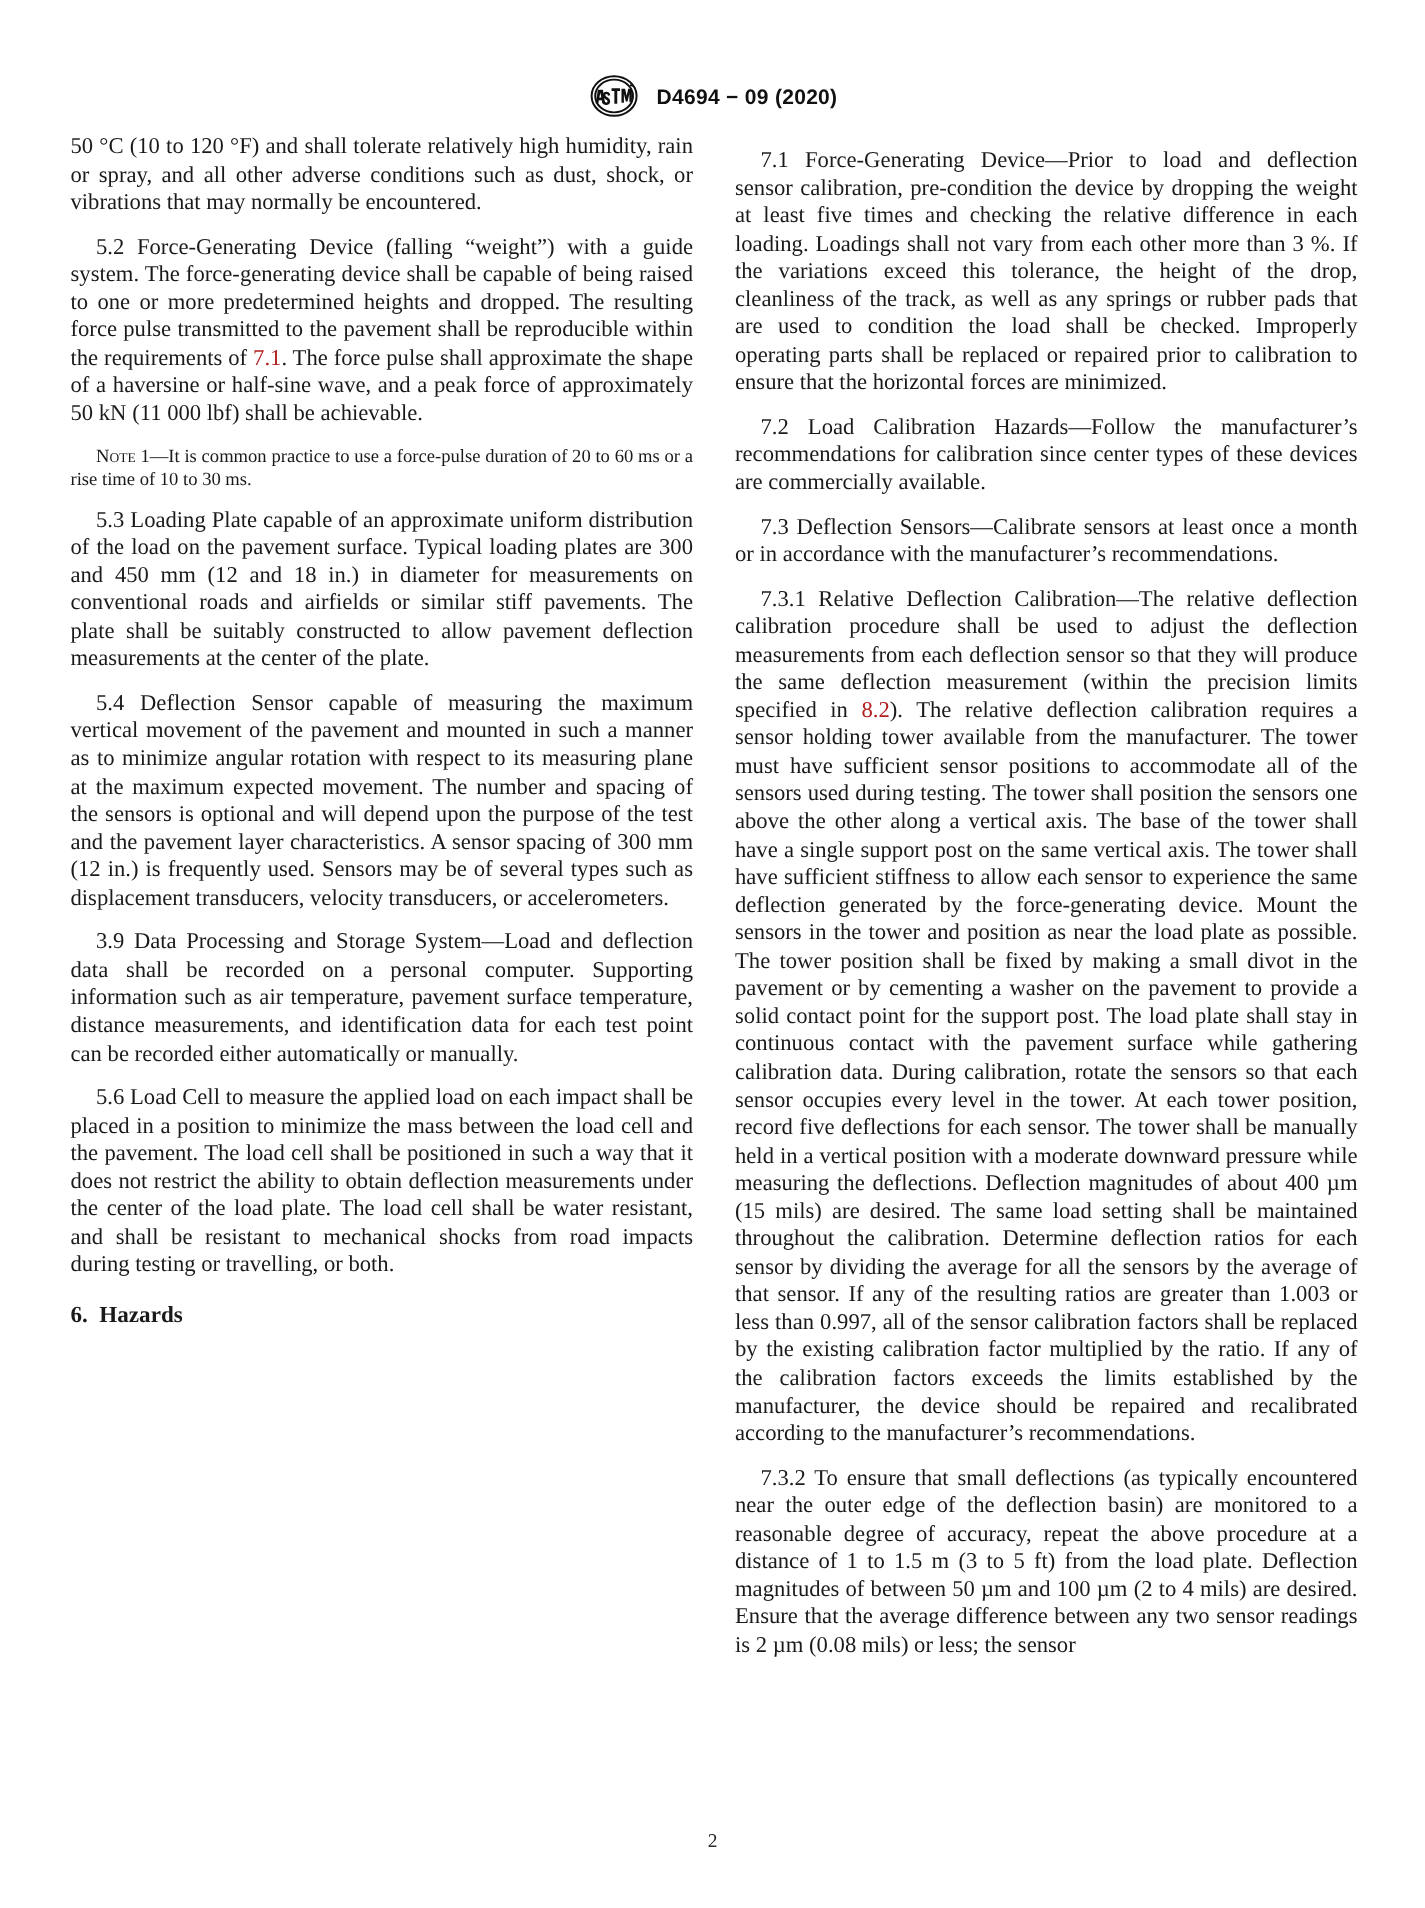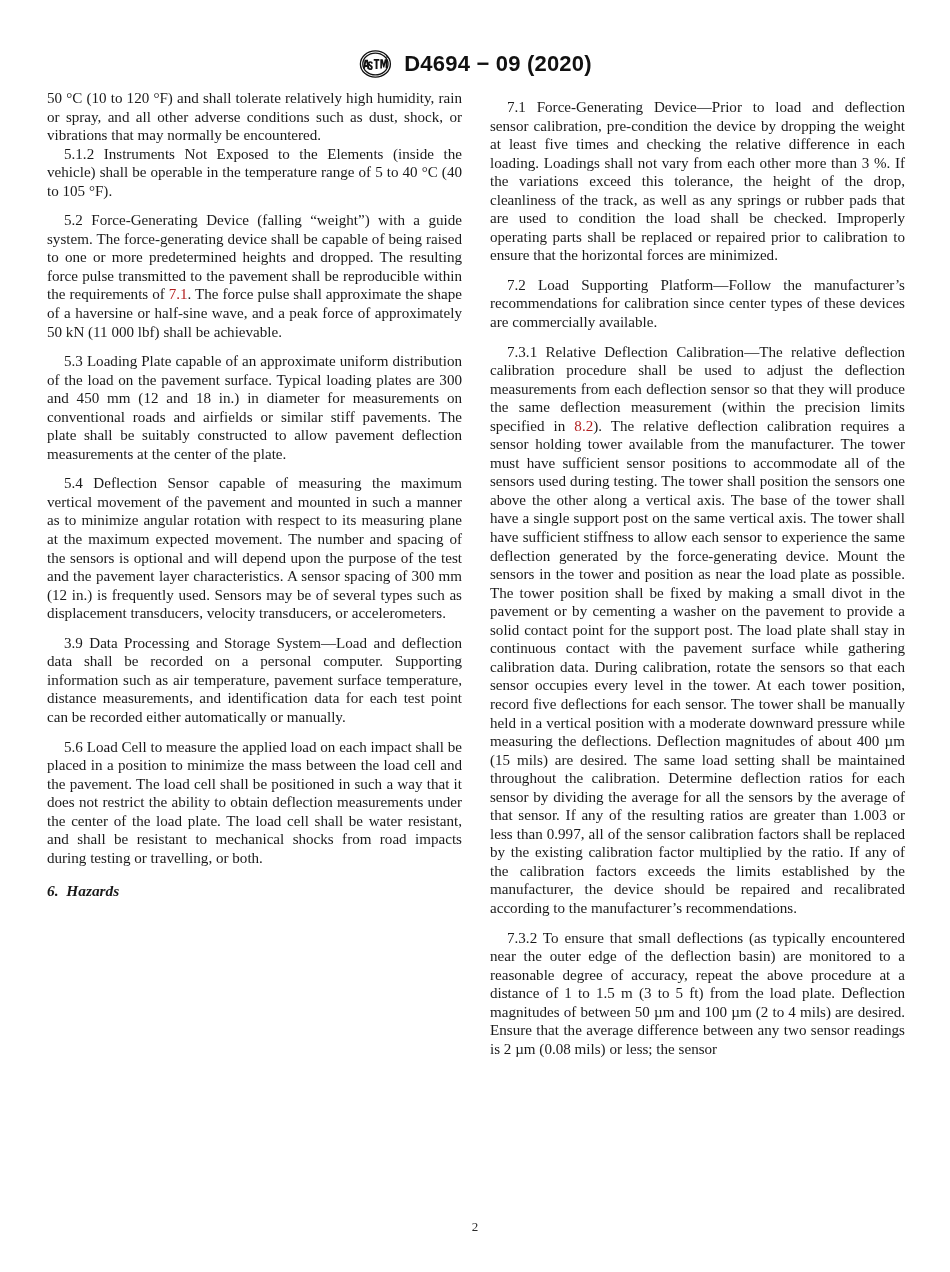--- a/index.html
+++ b/index.html
@@ -28,21 +28,21 @@
     justify-content: center;
     gap: 10px;
   }
   .astm-logo {
     display: block;
     width: 36px;
     height: 30px;
     flex: 0 0 auto;
   }
   .header-title {
-    font-size: 22px;
+    font-size: 14px;
     font-weight: bold;
     letter-spacing: 0.2px;
     color: #111;
     white-space: nowrap;
     font-family: "Liberation Sans", "DejaVu Sans", sans-serif;
   }
 
   
   .columns {
     position: absolute;
@@ -84,21 +84,20 @@
     margin: 0;
     font-size: 15.4px;
     line-height: 18.6px;
     font-weight: bold;
     font-family: "Liberation Serif", "DejaVu Serif", serif;
     text-align: left;
     white-space: pre;
   }
   h2.head-gap {
     margin-top: 15px;
-    font-style: italic;
   }
 
   p.note {
     margin: 0;
     margin-top: 12px;
     font-size: 12.4px;
     line-height: 14.6px;
     text-align: justify;
     text-indent: 17px;
   }
@@ -136,28 +135,28 @@
   </svg>
   <span class="header-title">D4694 − 09 (2020)</span>
 </div>
 
 <div class="columns">
 
   <div class="col">
 
     <p class="para">50 °C (10 to 120 °F) and shall tolerate relatively high humidity, rain or spray, and all other adverse conditions such as dust, shock, or vibrations that may normally be encountered.</p>
 
-    <p class="para indent">
-      <span>5.1.2 </span><span class="it">Instruments Not Exposed to the Elements</span><span> (inside the vehicle) shall be operable in the temperature range of 5 to 40 °C (40 to 105 °F).</span>
-    </p>
 
     <p class="para indent gap-before">
       <span>5.2 </span><span class="it">Force-Generating Device</span><span> (falling “weight”) with a guide system. The force-generating device shall be capable of being raised to one or more predetermined heights and dropped. The resulting force pulse transmitted to the pavement shall be reproducible within the requirements of </span><a class="lnk" href="#" style="text-decoration:none;">7.1</a><span>. The force pulse shall approximate the shape of a haversine or half-sine wave, and a peak force of approximately 50 kN (11 000 lbf) shall be achievable.</span>
     </p>
 
+    <p class="note">
+      <span class="smallcaps">Note</span><span> 1—It is common practice to use a force-pulse duration of 20 to 60 ms or a rise time of 10 to 30 ms.</span>
+    </p>
 
 
     <p class="para indent gap-before">
       <span>5.3 </span><span class="it">Loading Plate</span><span> capable of an approximate uniform distribution of the load on the pavement surface. Typical loading plates are 300 and 450 mm (12 and 18 in.) in diameter for measurements on conventional roads and airfields or similar stiff pavements. The plate shall be suitably constructed to allow pavement deflection measurements at the center of the plate.</span>
     </p>
 
     <p class="para indent gap-before">
       <span>5.4 </span><span class="it">Deflection Sensor</span><span> capable of measuring the maximum vertical movement of the pavement and mounted in such a manner as to minimize angular rotation with respect to its measuring plane at the maximum expected movement. The number and spacing of the sensors is optional and will depend upon the purpose of the test and the pavement layer characteristics. A sensor spacing of 300 mm (12 in.) is frequently used. Sensors may be of several types such as displacement transducers, velocity transducers, or accelerometers.</span>
     </p>
 
@@ -175,23 +174,26 @@
   </div>
 
   <div class="col">
 
 
     <p class="para indent gap-before-sm">
       <span>7.1 </span><span class="it">Force-Generating Device</span><span>—Prior to load and deflection sensor calibration, pre-condition the device by dropping the weight at least five times and checking the relative difference in each loading. Loadings shall not vary from each other more than 3 %. If the variations exceed this tolerance, the height of the drop, cleanliness of the track, as well as any springs or rubber pads that are used to condition the load shall be checked. Improperly operating parts shall be replaced or repaired prior to calibration to ensure that the horizontal forces are minimized.</span>
     </p>
 
     <p class="para indent gap-before">
-      <span>7.2 </span><span class="it">Load Supporting Platform</span><span>—Follow the manufacturer’s recommendations for calibration since center types of these devices are commercially available.</span>
-    </p>
-
+      <span>7.2 </span><span class="it">Load Calibration Hazards</span><span>—Follow the manufacturer’s recommendations for calibration since center types of these devices are commercially available.</span>
+    </p>
+
+    <p class="para indent gap-before">
+      <span>7.3 </span><span class="it">Deflection Sensors</span><span>—Calibrate sensors at least once a month or in accordance with the manufacturer’s recommendations.</span>
+    </p>
 
     <p class="para indent gap-before">
       <span>7.3.1 </span><span class="it">Relative Deflection Calibration</span><span>—The relative deflection calibration procedure shall be used to adjust the deflection measurements from each deflection sensor so that they will produce the same deflection measurement (within the precision limits specified in </span><a class="lnk" href="#" style="text-decoration:none;">8.2</a><span>). The relative deflection calibration requires a sensor holding tower available from the manufacturer. The tower must have sufficient sensor positions to accommodate all of the sensors used during testing. The tower shall position the sensors one above the other along a vertical axis. The base of the tower shall have a single support post on the same vertical axis. The tower shall have sufficient stiffness to allow each sensor to experience the same deflection generated by the force-generating device. Mount the sensors in the tower and position as near the load plate as possible. The tower position shall be fixed by making a small divot in the pavement or by cementing a washer on the pavement to provide a solid contact point for the support post. The load plate shall stay in continuous contact with the pavement surface while gathering calibration data. During calibration, rotate the sensors so that each sensor occupies every level in the tower. At each tower position, record five deflections for each sensor. The tower shall be manually held in a vertical position with a moderate downward pressure while measuring the deflections. Deflection magnitudes of about 400 µm (15 mils) are desired. The same load setting shall be maintained throughout the calibration. Determine deflection ratios for each sensor by dividing the average for all the sensors by the average of that sensor. If any of the resulting ratios are greater than 1.003 or less than 0.997, all of the sensor calibration factors shall be replaced by the existing calibration factor multiplied by the ratio. If any of the calibration factors exceeds the limits established by the manufacturer, the device should be repaired and recalibrated according to the manufacturer’s recommendations.</span>
     </p>
 
     <p class="para indent gap-before">
       <span>7.3.2 </span><span>To ensure that small deflections (as typically encountered near the outer edge of the deflection basin) are monitored to a reasonable degree of accuracy, repeat the above procedure at a distance of 1 to 1.5 m (3 to 5 ft) from the load plate. Deflection magnitudes of between 50 µm and 100 µm (2 to 4 mils) are desired. Ensure that the average difference between any two sensor readings is 2 µm (0.08 mils) or less; the sensor</span>
     </p>
 
   </div>

